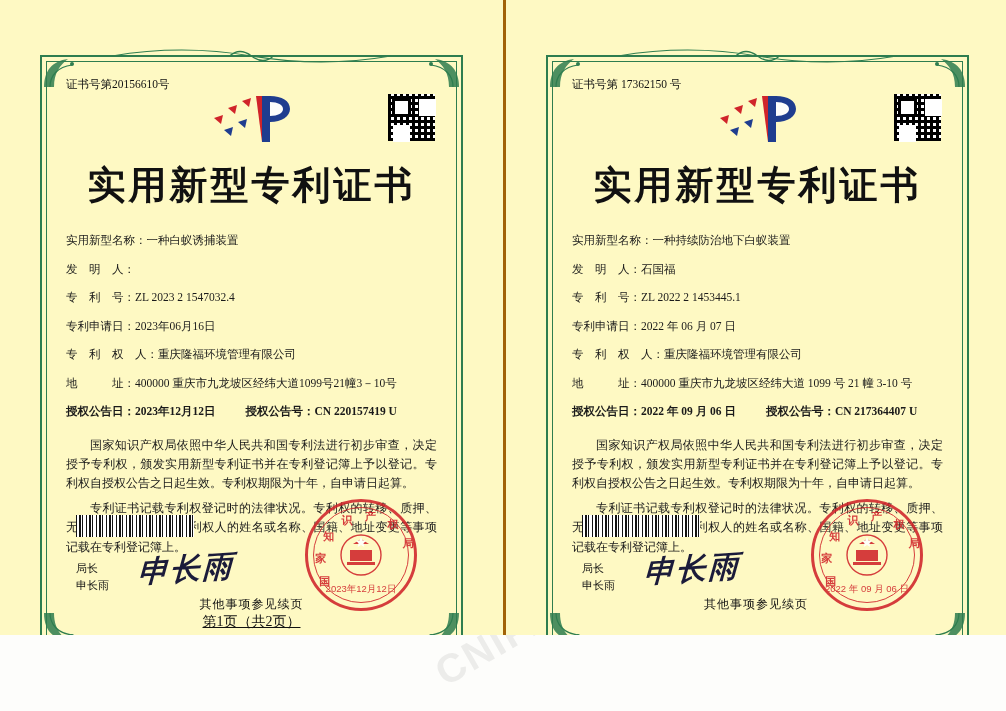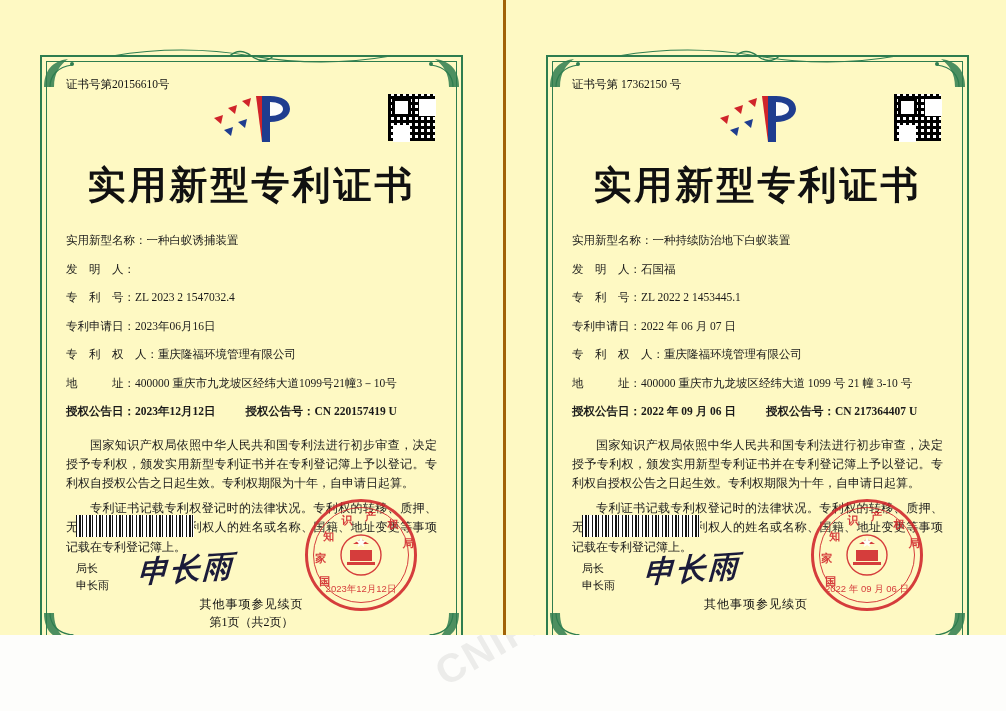--- a/index.html
+++ b/index.html
@@ -225,22 +225,23 @@
     font-size: 9.5px;
     white-space: nowrap;
     font-family: "Liberation Sans", sans-serif;
   }
 
   .pagenum {
     position: absolute;
     left: 0; right: 0;
     bottom: 14px;
     text-align: center;
-    font-size: 12px;
+    font-size: 14px;
     color: #111;
+    text-decoration: underline;
   }
   .footnote {
     position: absolute;
     left: 0; right: 0;
     bottom: 22px;
     text-align: center;
     font-size: 12px;
     color: #111;
     letter-spacing: 1px;
   }

